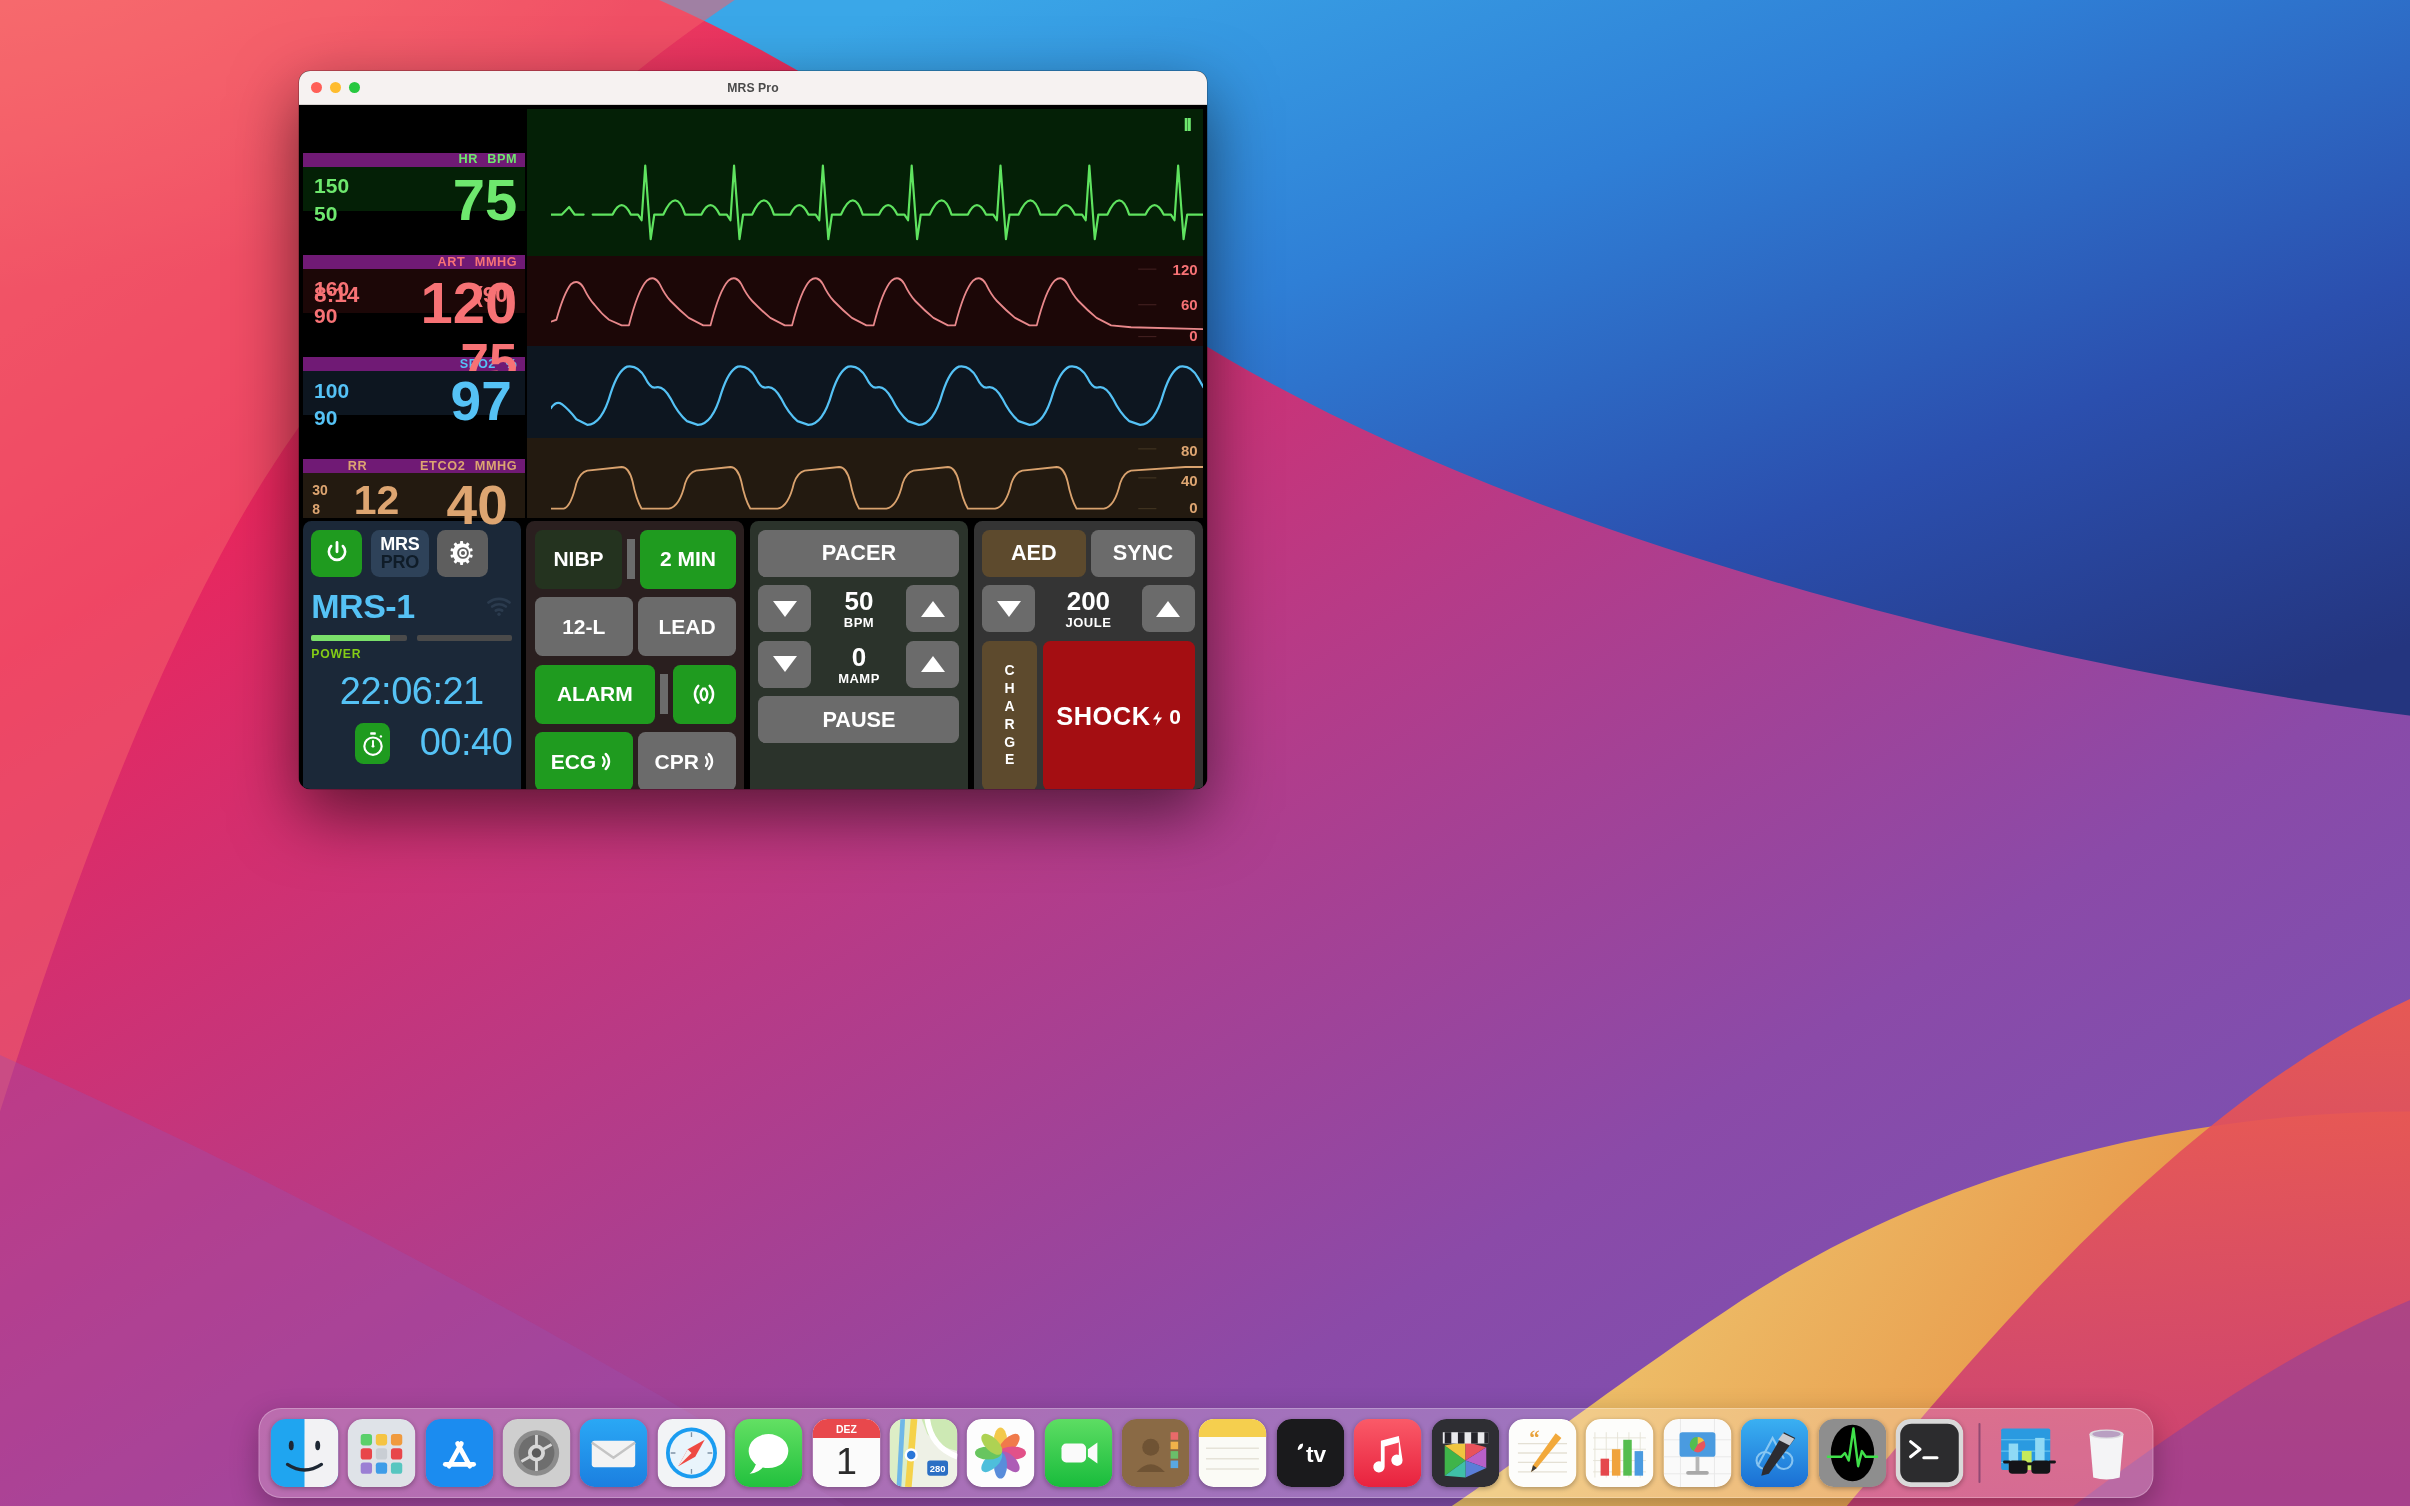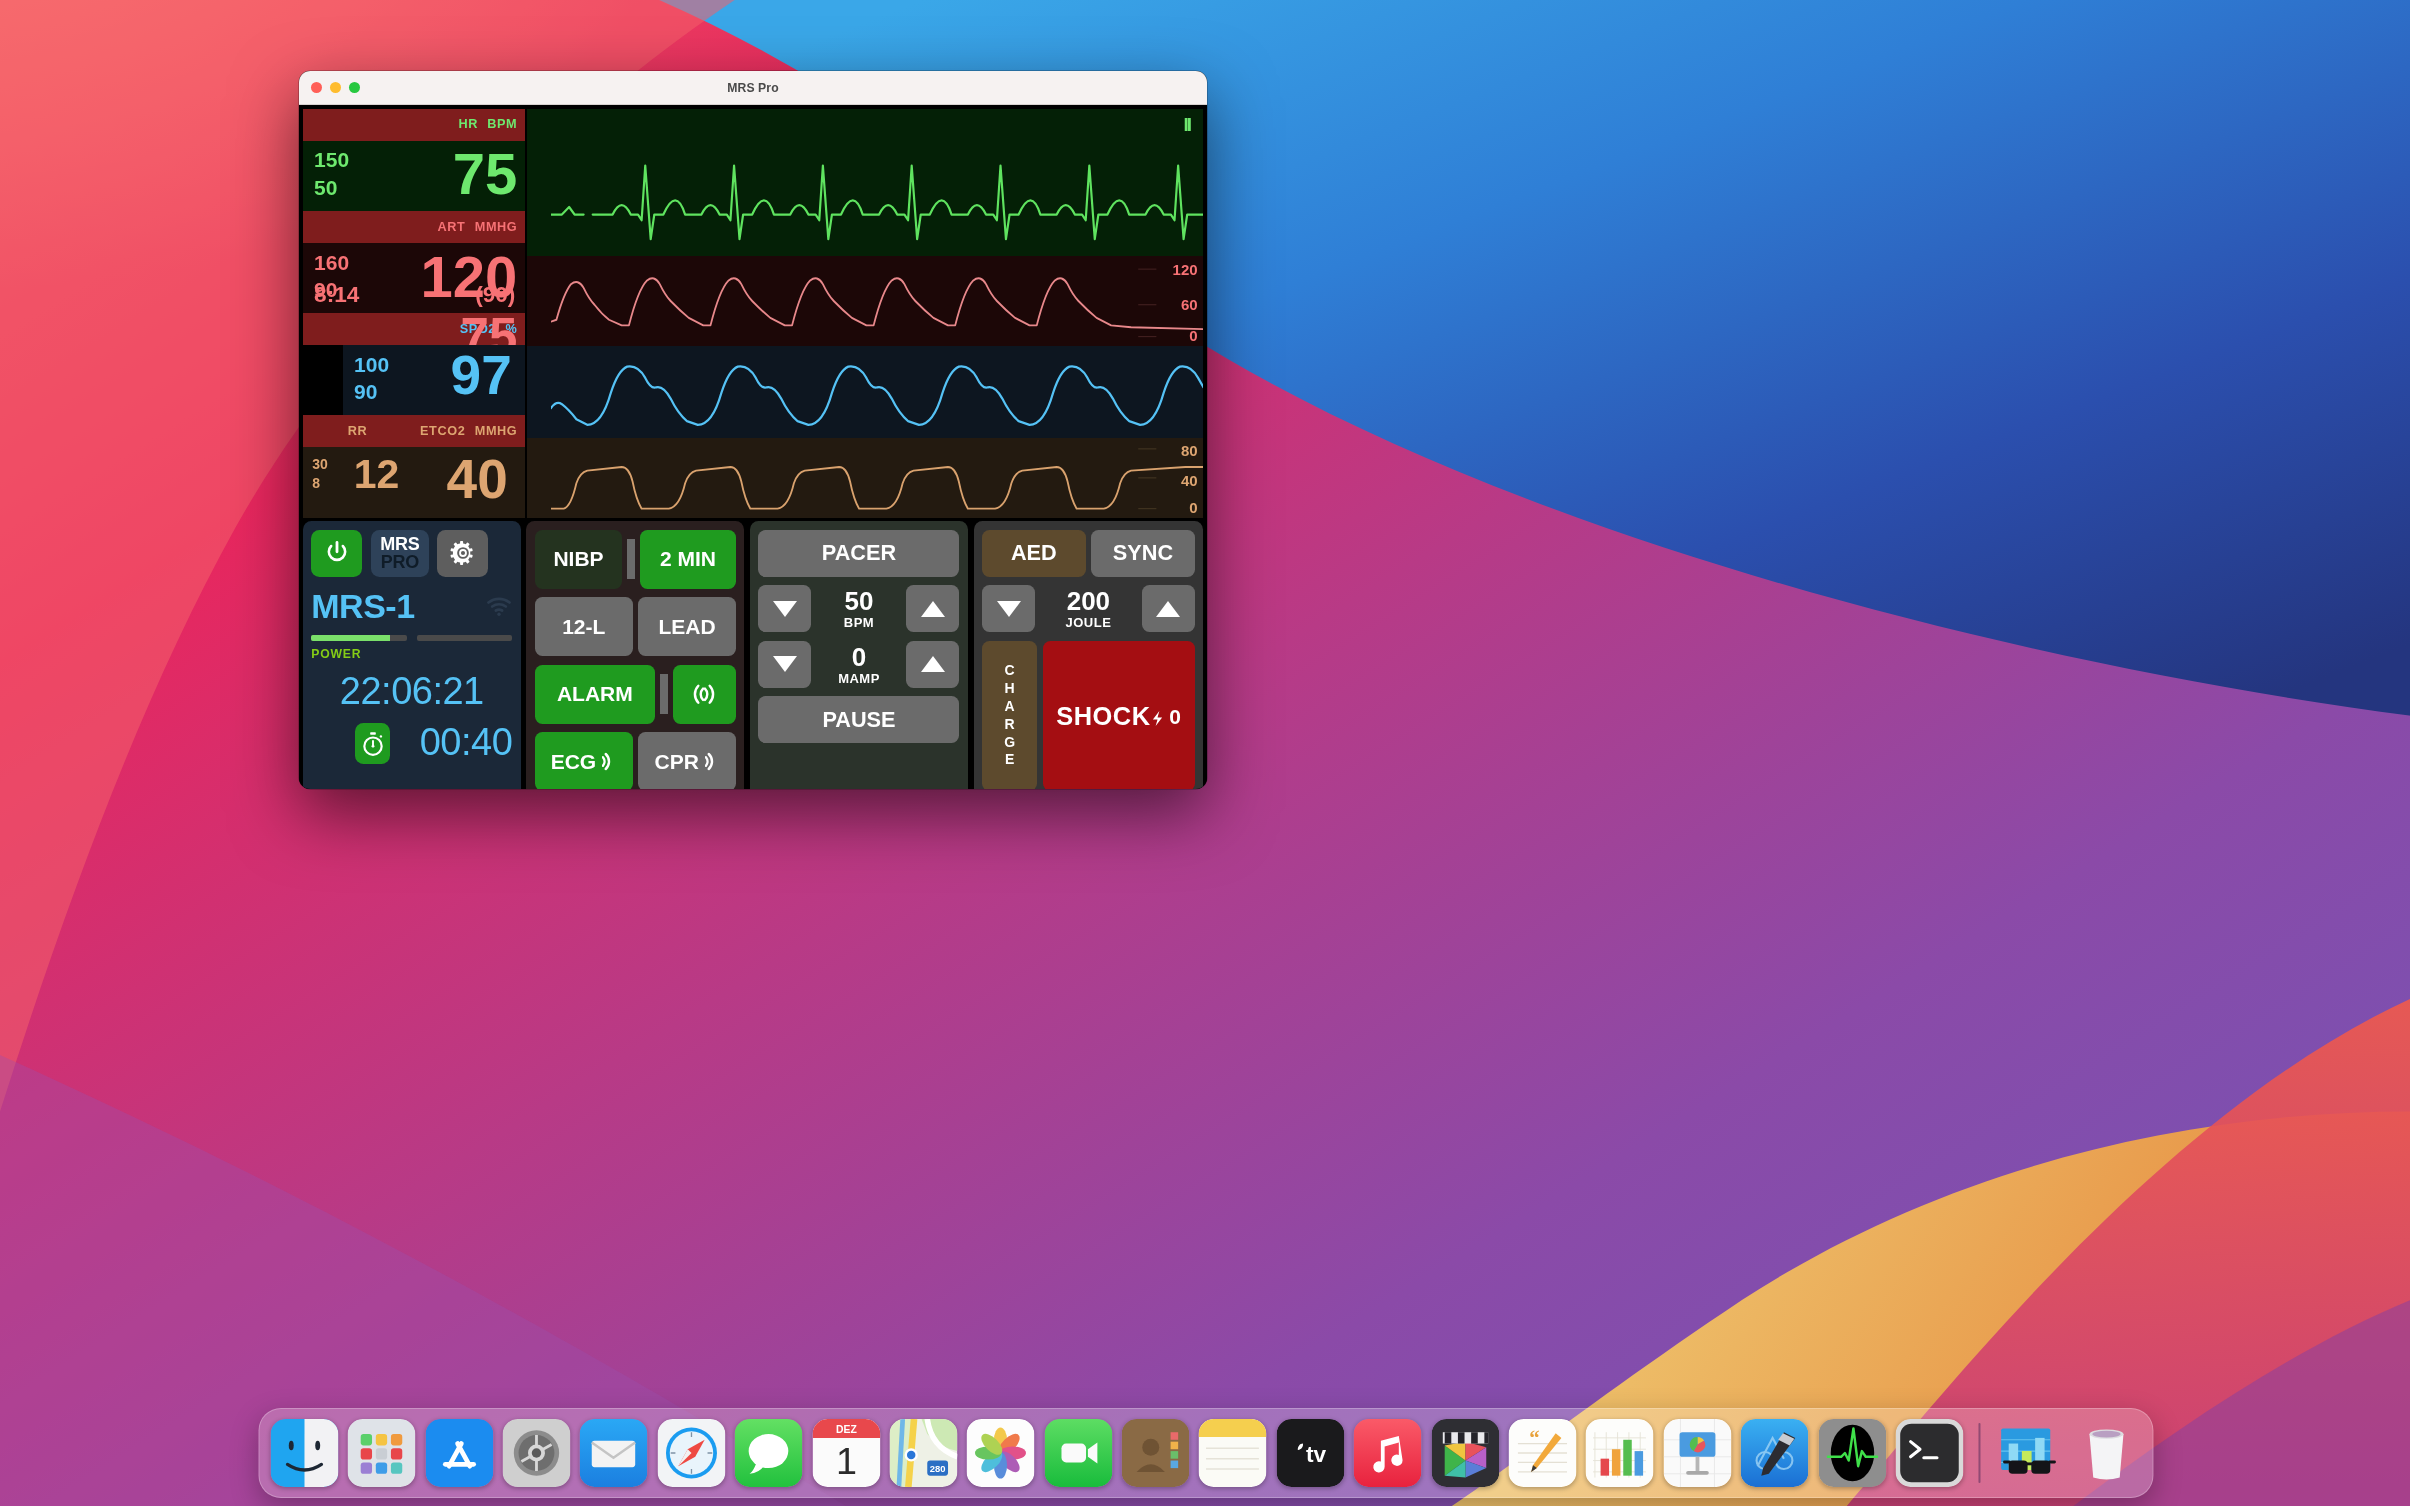--- a/index.html
+++ b/index.html
@@ -75,49 +75,50 @@
     padding: 3.8px;
     display: flex; flex-direction: column; gap: 3.8px;
   }
 
   
   #monitor { display: flex; height: 412px; gap: 1.9px; }
   #vitals { width: 222px; display: flex; flex-direction: column; }
   #waves { flex: 1; display: flex; flex-direction: column; gap: 0; position: relative; }
 
   .vital-hdr {
-    background: #7f1d1d;
+    background: #701a75;
     color: #fff;
     font-size: 12.7px; font-weight: bold;
     letter-spacing: 0.6px;
     padding: 1.9px 7.5px 2.8px 7.5px;
     display: flex; align-items: center; justify-content: flex-end;
     gap: 9.4px;
-    height: 32px;
+    height: 14px;
+    margin-top: 44px;
   }
   .vital-hdr.split { justify-content: space-between; padding-left: 45px; }
   .vital-box { position: relative; flex: 1; padding: 3.8px 7.5px; }
   .limits { position: absolute; left: 11.3px; top: 5.6px; font-size: 21px; font-weight: bold; line-height: 1.32; }
   .bigval { position: absolute; right: 9.4px; font-weight: bold; line-height: 0.95; }
 
   
   #hr-box { background: #042006; height: 81px; }
   .c-green { color: #6ee86e; }
   #hr-val { font-size: 58px; right: 7.5px; top: 5.6px; }
 
   
   #art-box { background: #1c0707; height: 158px; }
   .c-red { color: #f77275; }
   #art-sys { font-size: 58px; right: 7.5px; top: 5.6px; }
   #art-dia { font-size: 51px; right: 7.5px; top: 70px; }
   #art-map { position:absolute; right: 9.4px; bottom: 5.6px; font-size: 22.6px; font-weight: bold; }
   #art-timer { position:absolute; left: 11.3px; bottom: 5.6px; font-size: 22.6px; font-weight: bold; }
 
   
-  #spo2-box { background: #0d1620; height: 77px; margin-left: 40px; }
+  #spo2-box { background: #0d1620; height: 77px; }
   .c-blue { color: #55c2f5; }
   #spo2-val { font-size: 55px; right: 13px; top: 3.8px; }
 
   
   #co2-box { background: #231a10; flex: 1; }
   .c-tan { color: #dda571; }
   #co2-limits { position: absolute; left: 9.4px; top: 7.5px; font-size: 14px; font-weight: bold; line-height: 1.35; }
   #rr-val { position: absolute; left: 51px; top: 3.8px; font-size: 41px; font-weight: bold; }
   #co2-val { position: absolute; right: 17px; top: 0px; font-size: 55px; font-weight: bold; }
 

